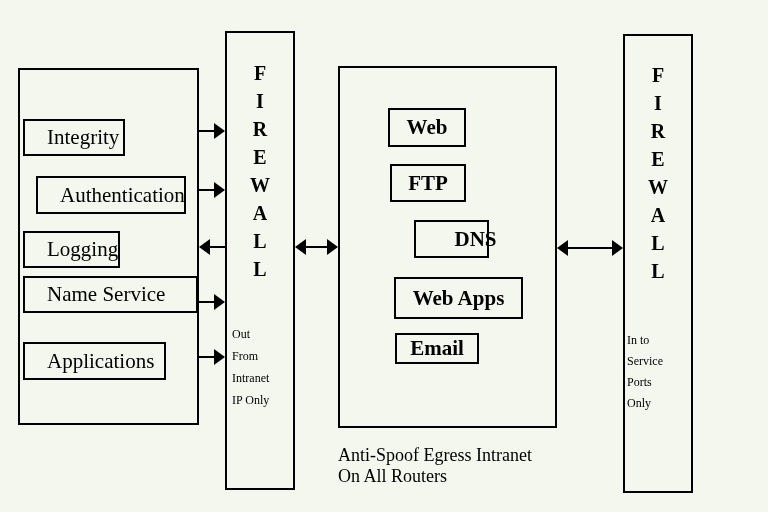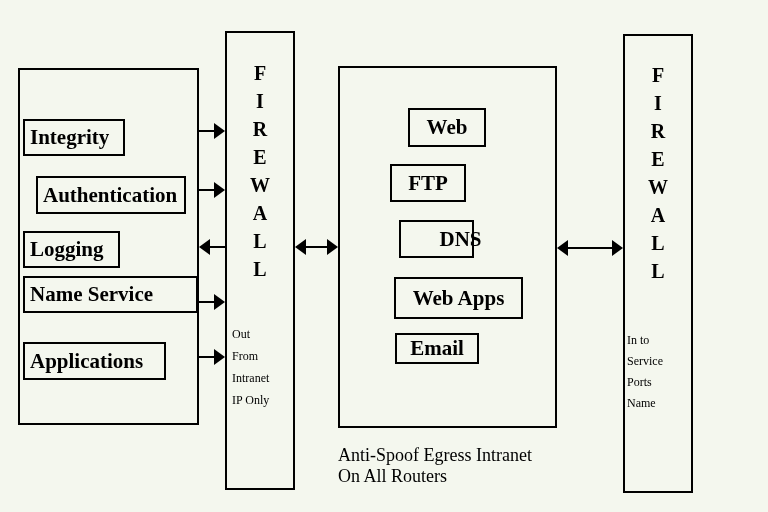--- a/index.html
+++ b/index.html
@@ -8,22 +8,22 @@
     background:#f4f7ee; color:#000000;
     font-family:"Liberation Serif", serif;
     overflow:hidden;
   }
   .rect {
     position:absolute; border:2px solid #000000;
     box-sizing:border-box; background:transparent;
   }
   .label-box {
     position:absolute; border:2px solid #000000; box-sizing:border-box;
-    font-weight:bold; font-size:21px; line-height:1;
-    display:flex; align-items:center; padding-left:5px;
+    font-weight:normal; font-size:21px; line-height:1;
+    display:flex; align-items:center; padding-left:22px;
     white-space:nowrap;
   }
   .svc-box {
     position:absolute; border:2px solid #000000; box-sizing:border-box;
     font-weight:bold; font-size:21px; line-height:1;
     display:flex; align-items:center; justify-content:center;
     white-space:nowrap;
   }
   .fw-letters {
     position:absolute; width:70px; text-align:center;
@@ -40,23 +40,23 @@
   #fw-left-box  { left:225px; top:31px; width:70px;  height:459px; }
   #dmz-box      { left:338px; top:66px; width:219px; height:362px; }
   #fw-right-box { left:623px; top:34px; width:70px;  height:459px; }
 
   #lb-integrity      { left:23px; top:119px; width:102px; height:37px; }
   #lb-authentication { left:36px; top:176px; width:150px; height:38px; }
   #lb-logging        { left:23px; top:231px; width:97px;  height:37px;text-align:center; }
   #lb-name-service   { left:23px; top:276px; width:175px; height:37px; }
   #lb-applications   { left:23px; top:342px; width:143px; height:38px; }
 
-  #svc-web     { left:408px; top:108px; width:78px;  height:39px; }
+  #svc-web     { left:388px; top:108px; width:78px;  height:39px; }
   #svc-ftp     { left:390px; top:164px; width:76px;  height:38px; }
-  #svc-dns     { left:399px; top:220px; width:75px;  height:38px;padding-left:48px; }
+  #svc-dns     { left:414px; top:220px; width:75px;  height:38px;padding-left:48px; }
   #svc-webapps { left:394px; top:277px; width:129px; height:42px; }
   #svc-email   { left:395px; top:333px; width:84px;  height:31px; }
 
   #fw-left-letters  { left:225px; top:59px; }
   #fw-right-letters { left:623px; top:61px; }
   #fw-left-note  { left:232px; top:323px; }
   #fw-right-note { left:627px; top:330px; line-height:21px; }
 
   
   .arrow { position:absolute; height:16px; }
@@ -124,21 +124,21 @@
     <div>E</div>
     <div>W</div>
     <div>A</div>
     <div>L</div>
     <div>L</div>
   </div>
   <div class="fw-note" id="fw-right-note">
     <div>In to</div>
     <div>Service</div>
     <div>Ports</div>
-    <div>Name</div>
+    <div>Only</div>
   </div>
 
   <div class="arrow arrow-right" id="arr-integrity">
     <i class="shaft"></i>
       <i class="head hr"></i>
   </div>
   <div class="arrow arrow-right" id="arr-authentication">
     <i class="shaft"></i>
       <i class="head hr"></i>
   </div>

